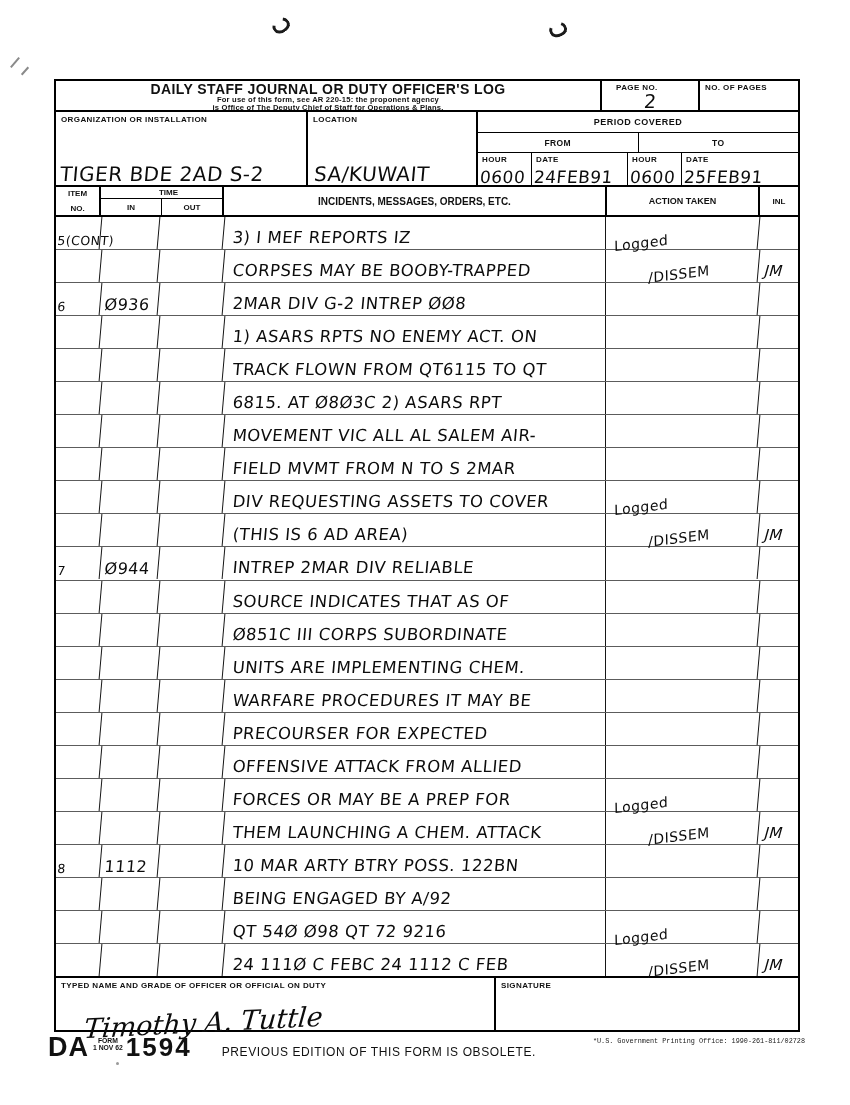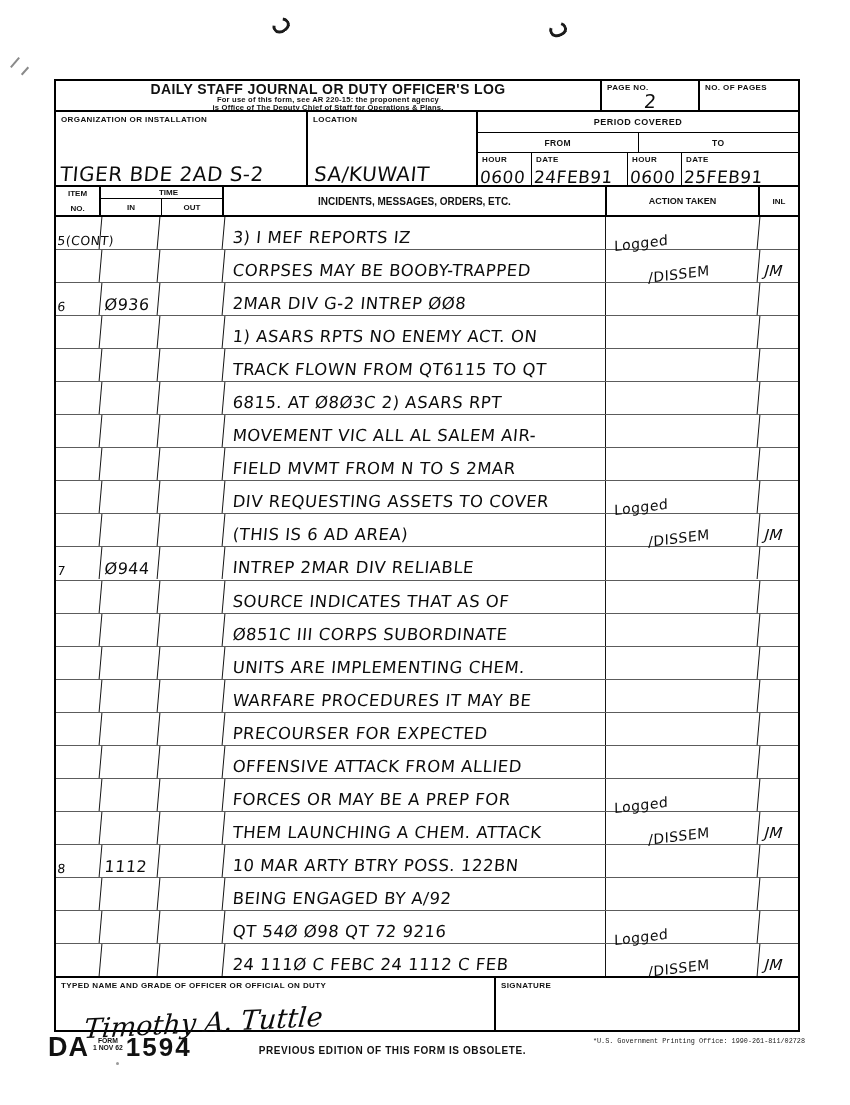--- a/index.html
+++ b/index.html
@@ -24,21 +24,21 @@
   
   .form { position:absolute; left:54px; top:79px; width:746px; height:953px;
     border:2.5px solid #000; display:flex; flex-direction:column; background:#fff; }
   .lbl { font-size:8px; font-weight:bold; letter-spacing:.4px; color:#101010; }
 
   
   .band-title { height:31px; display:flex; border-bottom:2px solid #000; }
   .title-cell { flex:1; text-align:center; padding-top:1px; overflow:hidden; }
   .form-title { font-size:14px; font-weight:bold; letter-spacing:.4px; line-height:14px; }
   .form-sub { font-size:7.6px; font-weight:bold; line-height:7.8px; letter-spacing:.2px; }
-  .pageno-cell { width:98px; border-left:2px solid #000; padding:2px 0 0 5px; position:relative; }
+  .pageno-cell { width:98px; border-left:2px solid #000; padding:2px 0 0 14px; position:relative; }
   .nopages-cell { width:100px; border-left:2px solid #000; padding:2px 0 0 5px; }
   .pageno-val { position:absolute; left:42px; top:9px; font-size:19px; }
 
   
   .band-info { height:75px; display:flex; border-bottom:2.5px solid #000; }
   .org-cell { width:250px; position:relative; padding:3px 0 0 5px; }
   .loc-cell { width:170px; border-left:2px solid #000; position:relative; padding:3px 0 0 5px; }
   .org-val { position:absolute; left:4px; bottom:-1px; font-size:20px; white-space:nowrap; }
   .loc-val { position:absolute; left:6px; bottom:-1px; font-size:20px; white-space:nowrap; }
   .period { flex:1; border-left:2px solid #000; display:flex; flex-direction:column; }
@@ -91,21 +91,21 @@
   .foot-left { flex:1; position:relative; padding:3px 0 0 5px; }
   .foot-right { width:304px; border-left:2px solid #000; padding:3px 0 0 5px; }
   .signature-hw { position:absolute; left:28px; bottom:-8px; font-family:"DejaVu Serif", serif;
     font-style:italic; font-size:27px; transform:rotate(-3deg) skewX(-8deg); color:#0c0c0c; white-space:nowrap; }
 
   
   .da-line { position:absolute; left:48px; top:1035px; display:flex; align-items:flex-start; }
   .da-big { font-size:27px; font-weight:bold; letter-spacing:1px; line-height:24px; }
   .da-stack { margin:3px 3px 0 4px; font-size:6.8px; font-weight:bold; line-height:6.8px; text-align:center; }
   .da-num { font-size:26px; font-weight:bold; letter-spacing:2px; line-height:24px; }
-  .obsolete { margin:10px 0 0 67px; font-size:10px; font-weight:bold; letter-spacing:.6px; }
+  .obsolete { margin:10px 0 0 30px; font-size:12px; font-weight:normal; letter-spacing:.6px; }
   .gpo { position:absolute; left:560px; top:1037px; width:245px; text-align:right;
     font-family:"Liberation Mono", monospace; font-size:6.8px; color:#222; }
 </style>
 </head>
 <body>
 
 <div class="page">
 
   <div class="hole h1"></div>
   <div class="hole h2"></div>

